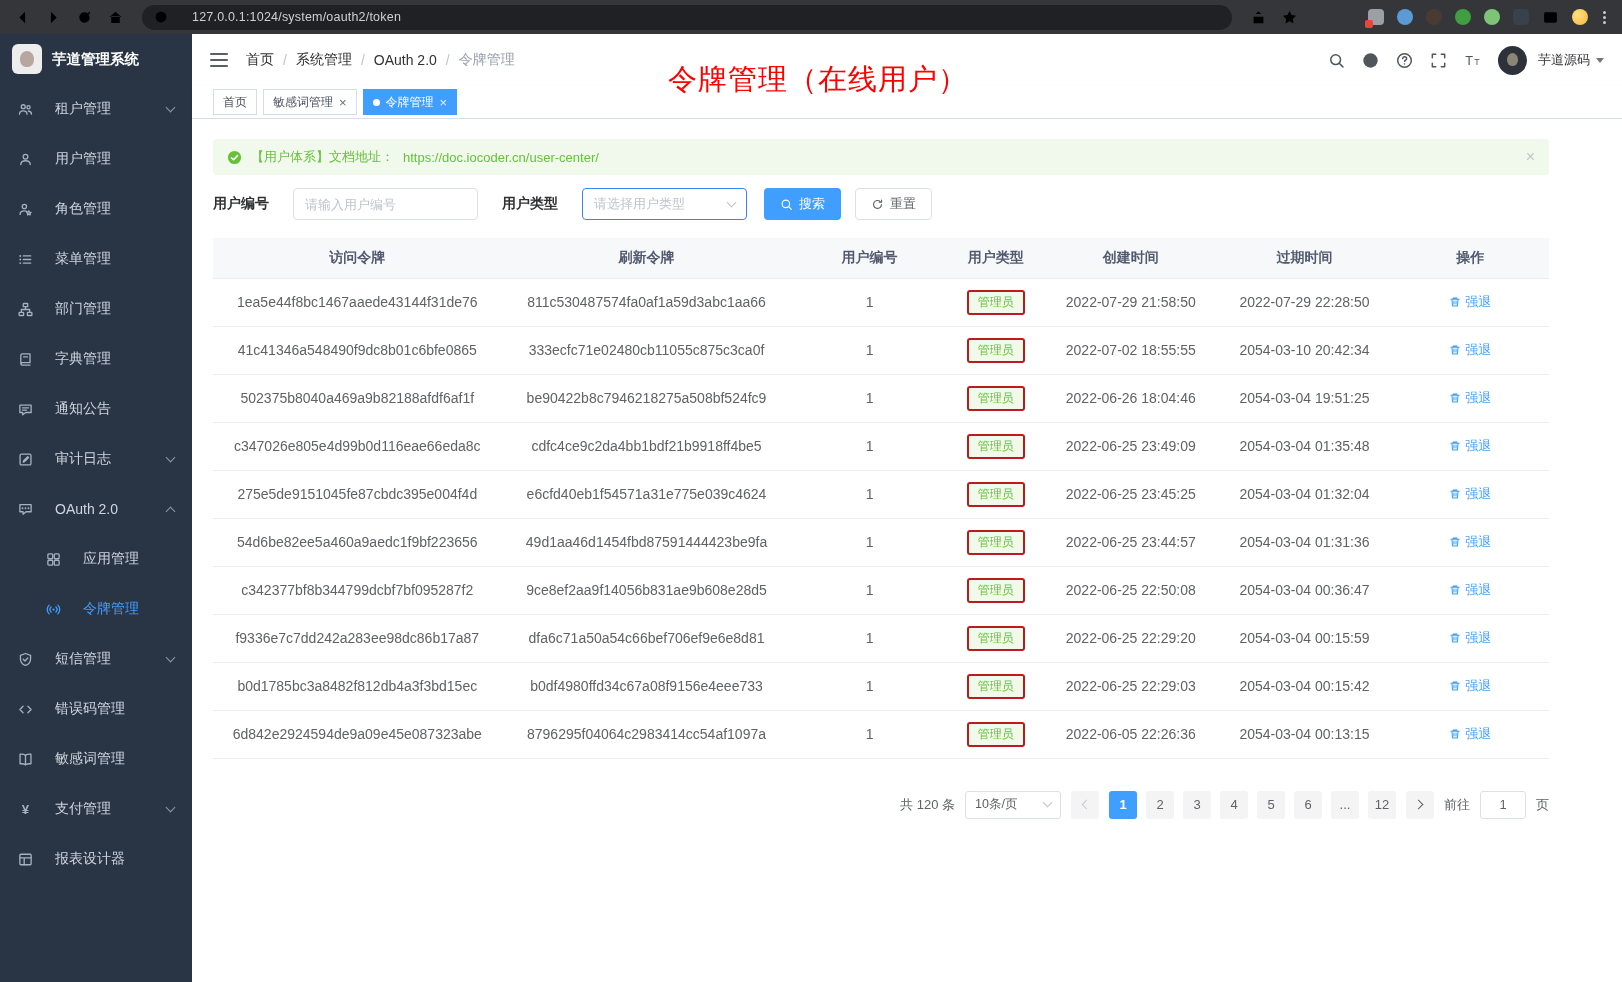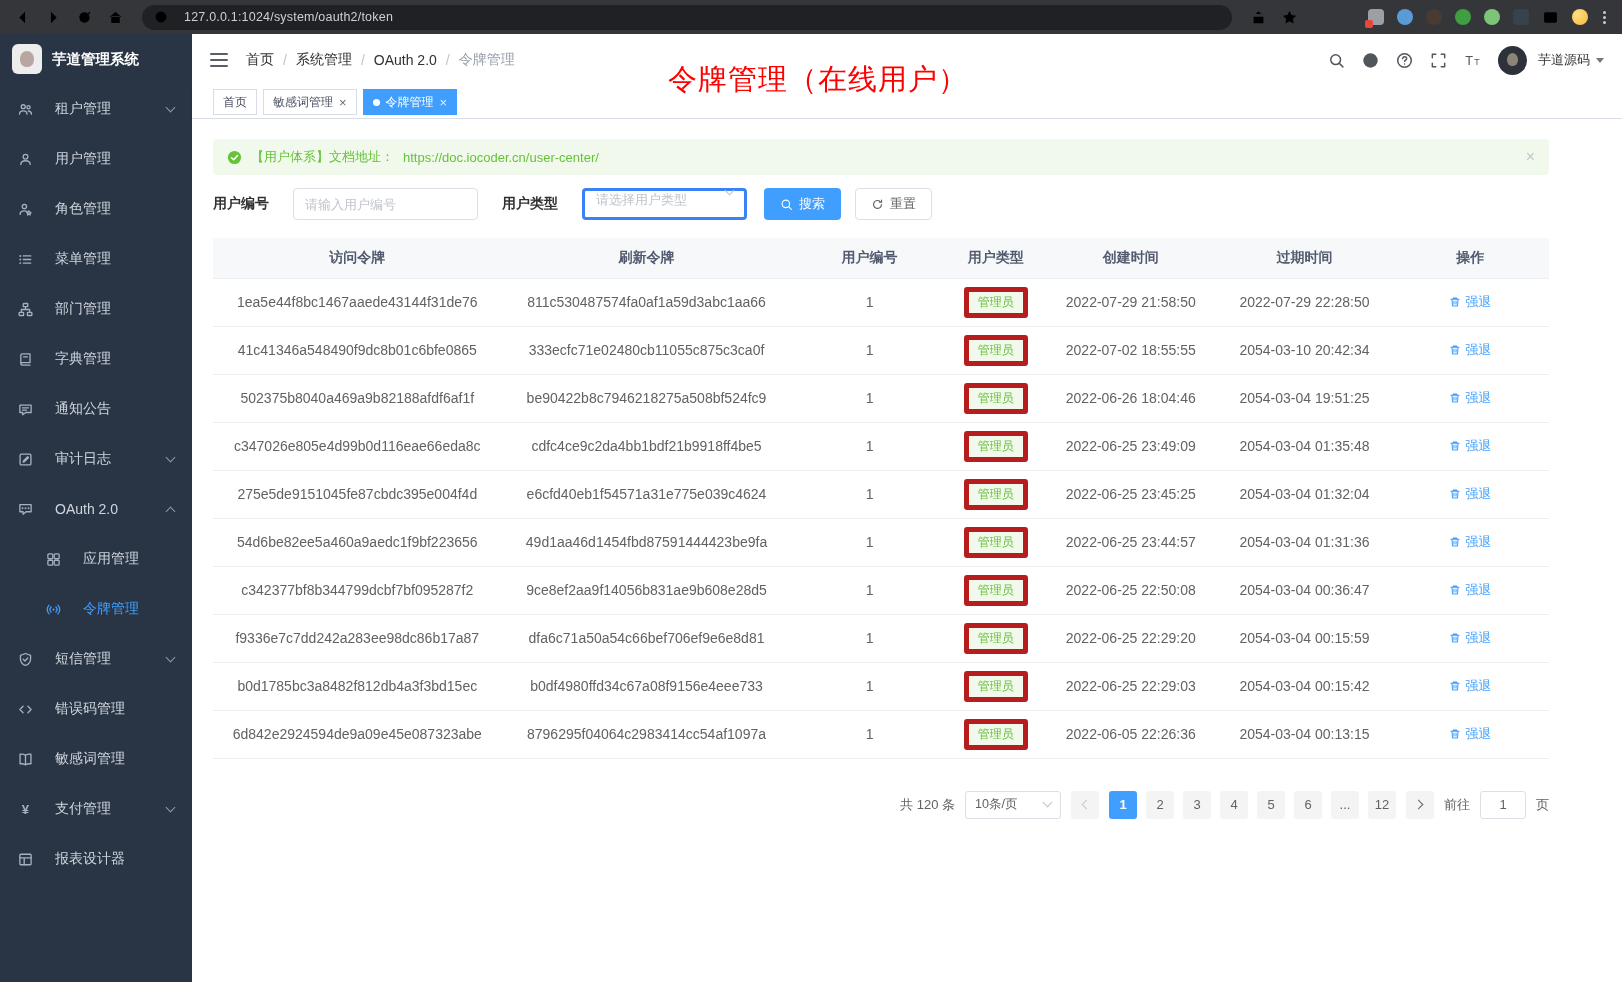--- a/index.html
+++ b/index.html
@@ -5,21 +5,21 @@
   *{box-sizing:border-box;margin:0;padding:0}
   html,body{width:1622px;height:982px;overflow:hidden}
   body{font-family:"Liberation Sans","DejaVu Sans",sans-serif;background:#fff;position:relative;font-size:14px}
 
   .icon{display:inline-flex;flex-shrink:0}
   .icon svg{width:100%;height:100%;stroke:currentColor;fill:none;stroke-width:1.4;stroke-linecap:round;stroke-linejoin:round}
 
   
   .browser-bar{height:34px;background:#35363a;display:flex;align-items:center;padding:0 10px;gap:6px}
   .bicon{width:17px;height:17px;color:#c8cacd;cursor:pointer;flex-shrink:0;margin:0 4px}
-  .omnibox{flex:1;height:25px;background:#202124;border-radius:13px;display:flex;align-items:center;gap:16px;padding:0 12px;margin:0 8px;cursor:text;max-width:1090px}
+  .omnibox{flex:1;height:25px;background:#202124;border-radius:13px;display:flex;align-items:center;gap:24px;padding:0 12px;margin:0 8px;cursor:text;max-width:1090px}
   .omnibox .bicon{width:14px;height:14px;margin:0}
   .url-text{color:#cdd0d3;font-size:12.5px;letter-spacing:.2px}
   .browser-right{display:flex;align-items:center;gap:13px;margin-left:auto;padding-right:4px}
   .ext{width:16px;height:16px;border-radius:50%;flex-shrink:0;cursor:pointer}
   .ext.sq{border-radius:4px}
   .e1{background:#9aa0a6;position:relative}
   .e1::after{content:"";position:absolute;left:-3px;bottom:-3px;width:8px;height:8px;background:#e8453c;border-radius:2px}
   .e2{background:#5b9bd5}
   .e3{background:#4a3b32}
   .e4{background:#3f9d42}
@@ -74,32 +74,32 @@
   .alert{height:36px;background:#f0f9eb;border-radius:4px;display:flex;align-items:center;gap:9px;padding:0 14px;font-size:13px;color:#67c23a}
   .alert .icon{width:15px;height:15px}
   .alert-link{color:#67c23a;text-decoration:none;cursor:pointer}
   .alert-close{margin-left:auto;color:#c0c4cc;font-size:16px;cursor:pointer;line-height:1}
 
   .filter-row{margin-top:13px;display:flex;align-items:center}
   .filter-label{font-weight:700;color:#303133;margin-right:24px;font-size:14px}
   .filter-label.second{margin-left:24px}
   .input{width:185px;height:32px;border:1px solid #dcdfe6;border-radius:4px;padding:0 11px;font-size:13px;color:#606266;background:#fff;outline:none;font-family:inherit}
   .input::placeholder{color:#bfc4cc}
-  .select{width:165px;height:32px;border:3px solid #3b82f6;border-radius:4px;padding:0 11px;display:flex;align-items:flex-start;justify-content:space-between;font-size:13px;background:#fff;cursor:pointer}
+  .select{width:165px;height:32px;border:1px solid #3b82f6;border-radius:4px;padding:0 11px;display:flex;align-items:center;justify-content:space-between;font-size:13px;background:#fff;cursor:pointer}
   .select .sel-text{color:#bfc4cc}
   .sel-chev{width:7px;height:7px;border-right:1.3px solid #c0c4cc;border-bottom:1.3px solid #c0c4cc;transform:rotate(45deg);margin-top:-4px;flex-shrink:0}
   .btn{height:32px;display:inline-flex;align-items:center;gap:6px;padding:0 15px;border-radius:4px;font-size:13px;cursor:pointer;border:1px solid transparent;font-family:inherit}
   .btn .icon{width:13px;height:13px}
   .btn.primary{background:#409eff;color:#fff;margin-left:17px}
   .btn.plain{background:#fff;border-color:#dcdfe6;color:#606266;margin-left:14px}
 
   .table{margin-top:18px;width:100%;border-collapse:collapse;font-size:14px;table-layout:fixed}
   .table th{height:40px;background:#f7f8fa;color:#515a6e;font-weight:700;border-bottom:1px solid #ebeef5;text-align:center;font-size:14px}
   .table td{height:48px;color:#606266;border-bottom:1px solid #ebeef5;text-align:center;overflow:hidden;white-space:nowrap}
-  .tag-success{display:inline-block;padding:2px 9px;font-size:12px;border-radius:3px;background:#f0f9eb;border:5px solid #b91c1c;color:#67c23a}
+  .tag-success{display:inline-block;padding:2px 9px;font-size:12px;border-radius:3px;background:#f0f9eb;border:2px solid #b91c1c;color:#67c23a}
   .action-link{color:#409eff;display:inline-flex;align-items:center;gap:4px;cursor:pointer;font-size:13px}
   .action-link .icon{width:12px;height:12px}
 
   .pagination{margin-top:32px;display:flex;align-items:center;justify-content:flex-end;gap:10px;font-size:13px;color:#606266}
   .page-size{width:96px;height:28px;border:1px solid #dcdfe6;border-radius:3px;display:flex;align-items:center;justify-content:space-between;padding:0 9px;color:#606266;font-size:12.5px;cursor:pointer;background:#fff}
   .pg-btn{min-width:28px;height:28px;border-radius:3px;background:#f4f4f5;color:#606266;display:inline-flex;align-items:center;justify-content:center;font-size:13px;cursor:pointer;padding:0 4px}
   .pg-btn.active{background:#409eff;color:#fff;font-weight:700}
   .pg-btn.disabled{color:#c5c9cf;cursor:default}
   .pg-pages{display:flex;gap:9px}
   .pchev{width:7px;height:7px;border-right:1.6px solid currentColor;border-bottom:1.6px solid currentColor}

